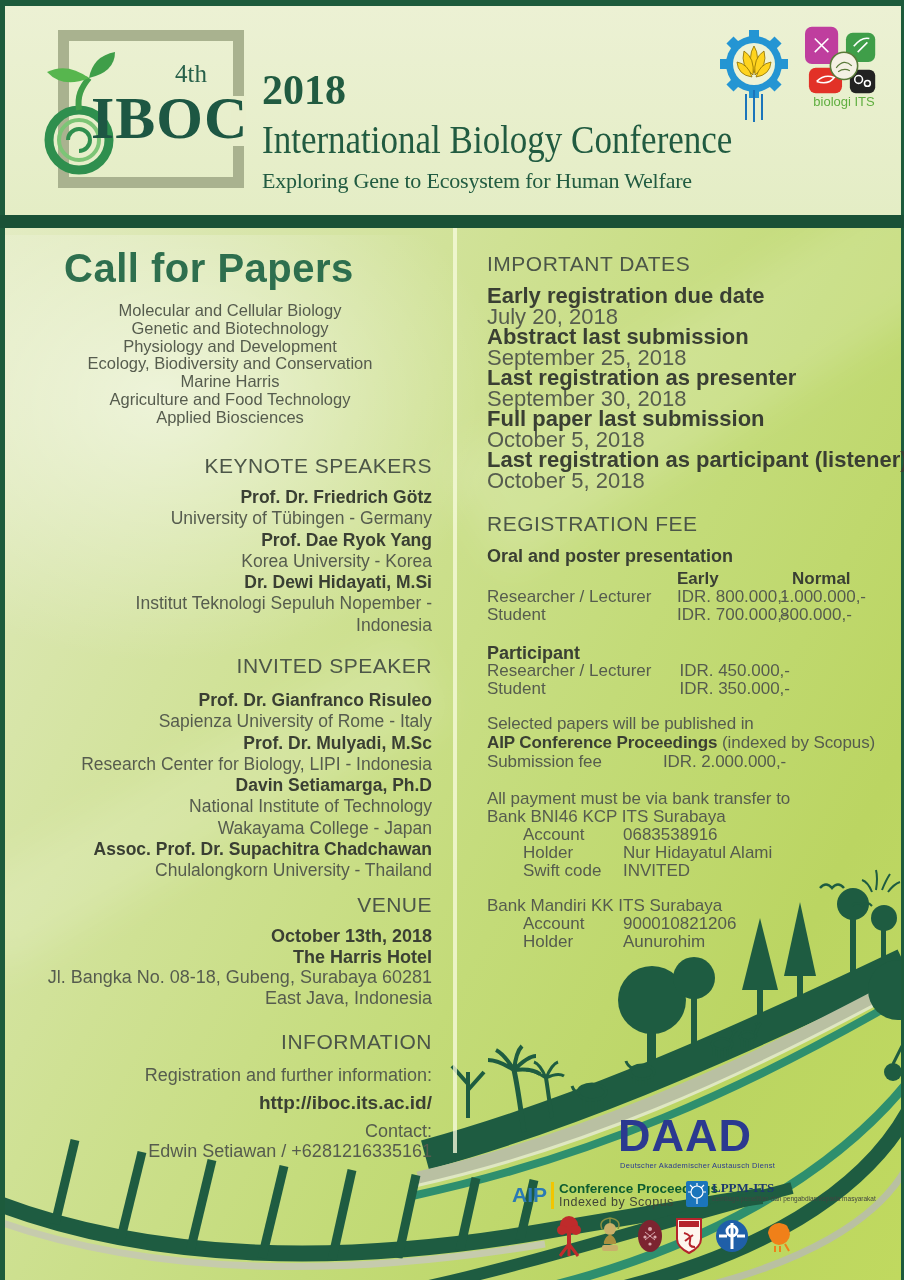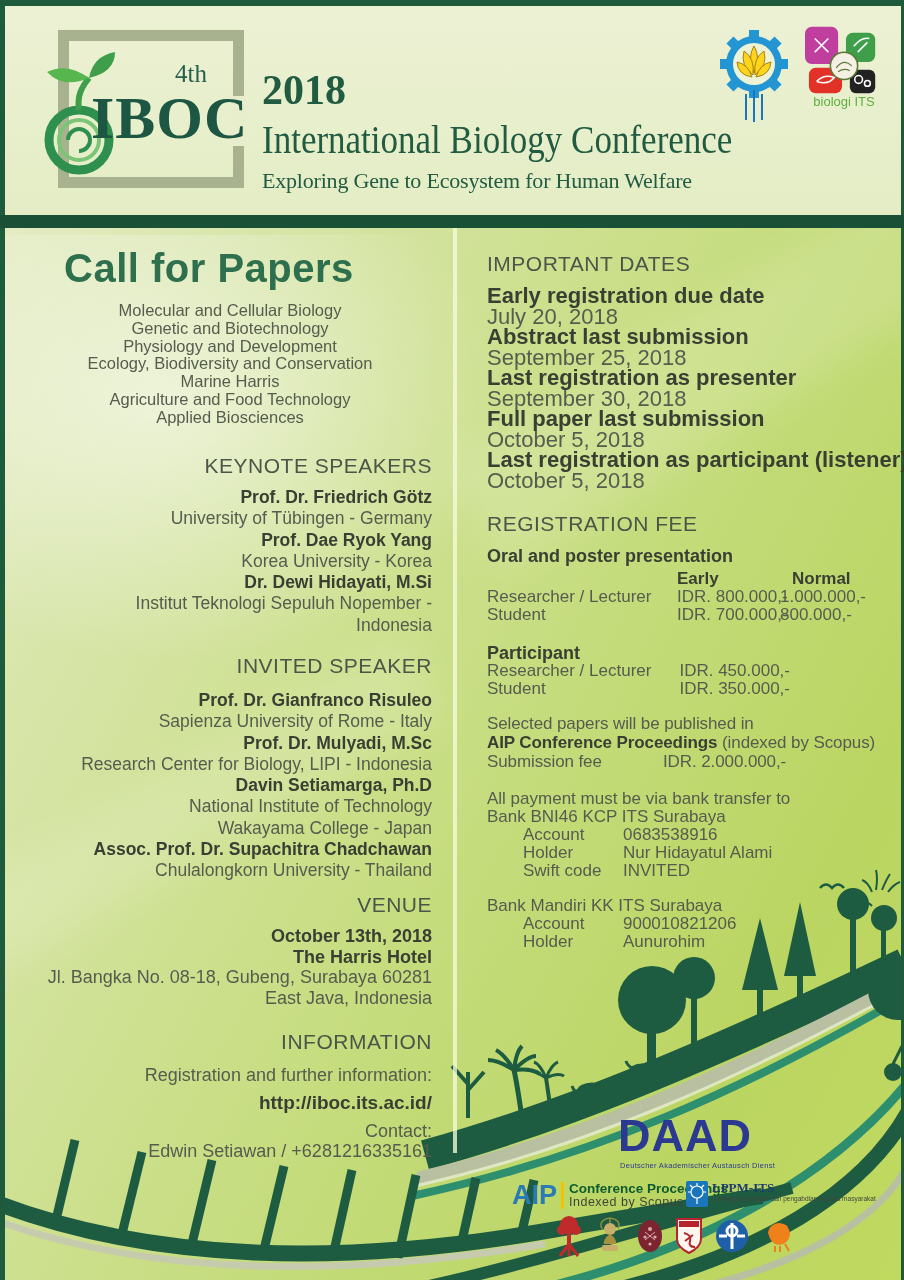--- a/index.html
+++ b/index.html
@@ -81,21 +81,21 @@
   .bank2{margin-top:17px;}
   .bank-field{position:relative;height:18px;}
   .bf-label{position:absolute;left:36px;}
   .bf-value{position:absolute;left:136px;}
 
   
   .daad{position:absolute;left:618px;top:1114px;color:#2b3990;}
   .daad-name{font-size:45px;font-weight:bold;letter-spacing:1px;line-height:44px;}
   .daad-sub{font-size:7.5px;margin-top:3px;margin-left:2px;letter-spacing:0.3px;}
   .aip{position:absolute;left:512px;top:1182px;display:flex;align-items:flex-start;}
-  .aip-acronym{font-size:27px;font-weight:bold;color:#2a7ab5;line-height:26px;}
+  .aip-acronym{font-size:21px;font-weight:bold;color:#2a7ab5;line-height:26px;}
   .aip-bar{width:3px;height:27px;background:#f2c500;margin:0 5px 0 4px;}
   .aip-l1{font-size:13.5px;font-weight:bold;color:#0e5d30;line-height:14px;}
   .aip-l2{font-size:12.5px;color:#3f4436;line-height:13px;letter-spacing:0.5px;}
   .lppm{position:absolute;left:686px;top:1181px;display:flex;align-items:flex-start;}
   .lppm-tile{width:22px;height:26px;background:#1b75bb;border-radius:2px;margin-right:4px;position:relative;}
   .lppm-name{font-size:13px;font-weight:bold;color:#1d3a6e;font-family:"Liberation Serif",serif;line-height:14px;}
   .lppm-sub{font-size:6.5px;color:#414641;line-height:8px;white-space:nowrap;}
   .partners{position:absolute;left:554px;top:1214px;display:flex;align-items:center;gap:11px;}
   .decor{position:absolute;left:0;top:860px;pointer-events:none;}
 </style>

